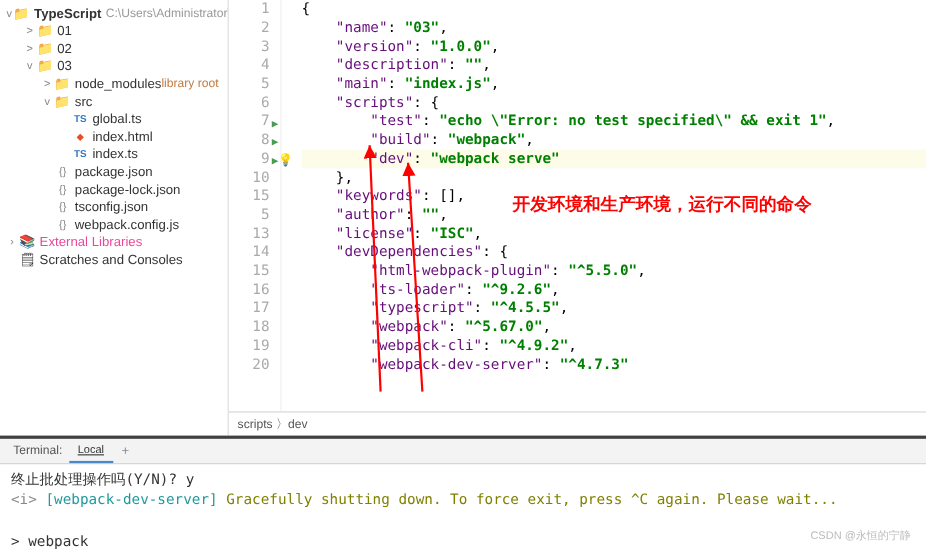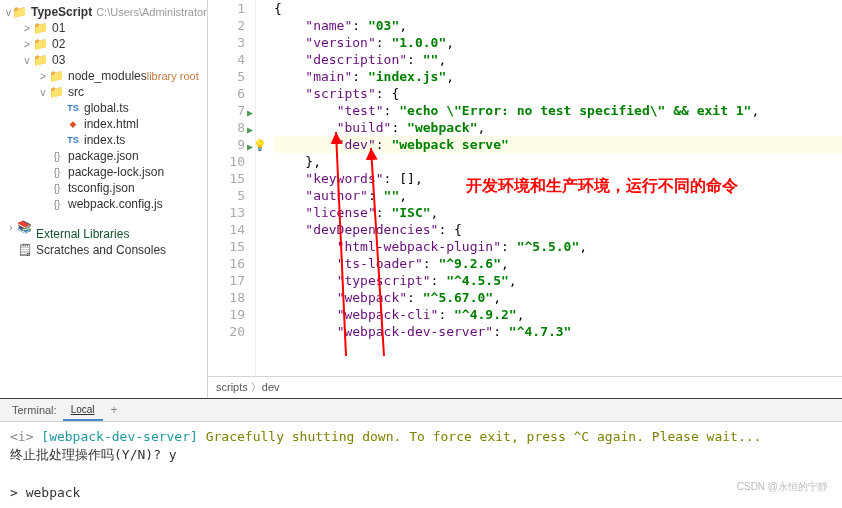--- a/index.html
+++ b/index.html
@@ -13,36 +13,36 @@
     .indent-2 { padding-left: 38px; }
     .indent-3 { padding-left: 54px; }
     .chev { width: 10px; text-align: center; color: #888; font-size: 10px; margin-right: 2px; }
     .fic { width: 14px; height: 14px; margin-right: 4px; display: flex; align-items: center; justify-content: center; }
     .ts-ic { color: #3178c6; font-weight: bold; font-size: 9px; }
     .html-ic { color: #e44d26; font-weight: bold; font-size: 9px; }
     .json-ic { color: #888; font-size: 10px; }
     .proj-title { font-weight: bold; }
     .proj-path { color: #999; font-size: 11px; }
     .lib-hint { color: #c17a3e; font-size: 11px; }
-    .ext-lib { color: #14532d; margin-top: 14px; }
+    .ext-lib { color: #ec4899; }
     .editor { flex: 1; display: flex; flex-direction: column; background: #fff; overflow: hidden; }
     .code-wrap { flex: 1; display: flex; overflow: hidden; font-family: Consolas, monospace; font-size: 13px; }
     .gutter { width: 48px; text-align: right; color: #aaa; padding-right: 10px; background: #fff; border-right: 1px solid #eee; }
     .gutter div { height: 17px; line-height: 17px; position: relative; }
     .run-arrow { position: absolute; right: -8px; top: 2px; color: #499c54; font-size: 10px; }
     .bulb { position: absolute; right: -22px; top: 1px; color: #f0a500; font-size: 11px; }
     .code { flex: 1; padding-left: 18px; position: relative; }
     .code .line { height: 17px; line-height: 17px; white-space: pre; }
     .key { color: #660e7a; }
     .str { color: #008000; font-weight: bold; }
     .punc { color: #000; }
     .hl-line { background: #fcfce8; }
     .annotation { position: absolute; color: #ff0000; font-weight: bold; font-size: 16px; font-family: "Microsoft YaHei", sans-serif; }
     .breadcrumb { border-top: 1px solid #d4d4d4; padding: 3px 8px; font-size: 11px; color: #555; }
-    .term-panel { border-top: 1px solid #404040; background: #fff; }
+    .term-panel { border-top: 3px solid #404040; background: #fff; }
     .term-tabs { display: flex; align-items: center; background: #f3f3f3; border-bottom: 1px solid #d4d4d4; padding: 0 6px; }
     .term-tab { padding: 4px 8px; font-size: 10px; cursor: pointer; text-decoration: underline; }
     .term-tab.active { border-bottom: 2px solid #4a88c7; }
     .term-label { font-size: 11px; color: #555; padding: 2px 6px; }
     .plus { padding: 4px 8px; color: #888; cursor: pointer; }
     .term-body { font-family: Consolas, monospace; font-size: 13px; padding: 6px 10px; line-height: 18px; }
     .t-gray { color: #888; }
     .t-teal { color: #20999d; }
     .t-olive { color: #808000; }
     .highlight-box { display: inline-block; border: 1px solid #d22; padding: 0 2px; }
@@ -213,26 +213,26 @@
     </div>
   </div>
 
   <div class="term-panel">
     <div class="term-tabs">
       <span class="term-label">Terminal:</span>
       <span class="term-tab active">Local</span>
       <span class="plus">+</span>
     </div>
     <div class="term-body">
+      <div>终止批处理操作吗(Y/N)? y</div>
       <div>
         <span class="t-gray">&lt;i&gt;</span>
         <span class="t-teal">[webpack-dev-server]</span>
         <span class="t-olive">Gracefully shutting down. To force exit, press ^C again. Please wait...</span>
       </div>
-      <div>终止批处理操作吗(Y/N)? y</div>
       <div style="height:10px"></div>
       <div style="height:10px"></div>
       <div>&gt; webpack</div>
     </div>
   </div>
 </div>
 
 <div class="watermark">CSDN @永恒的宁静</div>
 
 </body></html>

